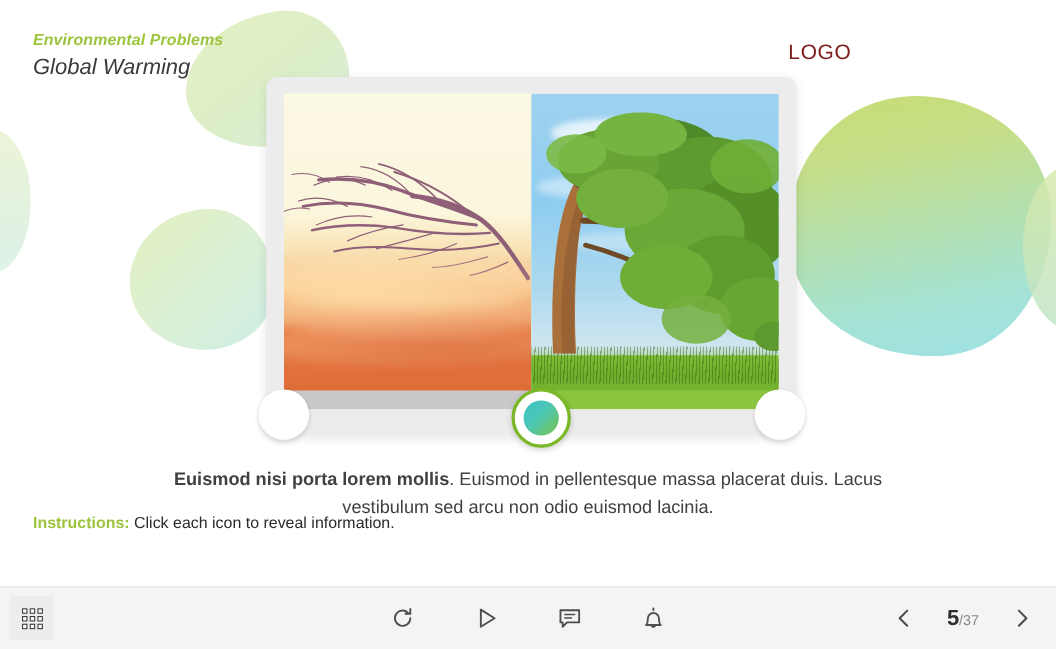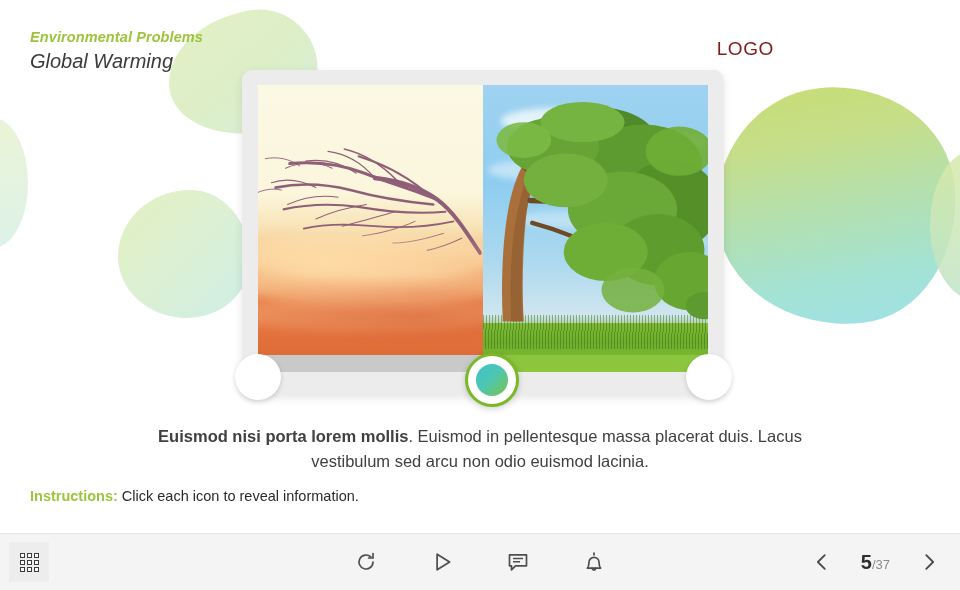--- a/index.html
+++ b/index.html
@@ -131,21 +131,21 @@
   #hotspot-right{left:444px;top:284px;}
 
   
   #body-text{
     position:absolute;left:130px;top:396px;width:700px;
     text-align:center;font-size:16.5px;line-height:25px;color:#404040;margin-top:28px;
   }
   #body-text b{font-weight:bold;}
 
   
-  .instructions{position:absolute;left:30px;top:488px;font-size:14.5px;color:#1d1d1d;}
+  .instructions{position:absolute;left:30px;top:468px;font-size:14.5px;color:#1d1d1d;}
   #instructions-label{color:#9cc43c;font-weight:bold;}
   #instructions-text{color:#2a2a2a;}
 
   
   .toolbar{
     position:absolute;left:0;bottom:0;width:960px;height:56px;
     background:#f4f4f4;border-top:1px solid #e4e4e4;
   }
   #menu-grid-button{
     position:absolute;left:9px;top:8px;width:40px;height:40px;

